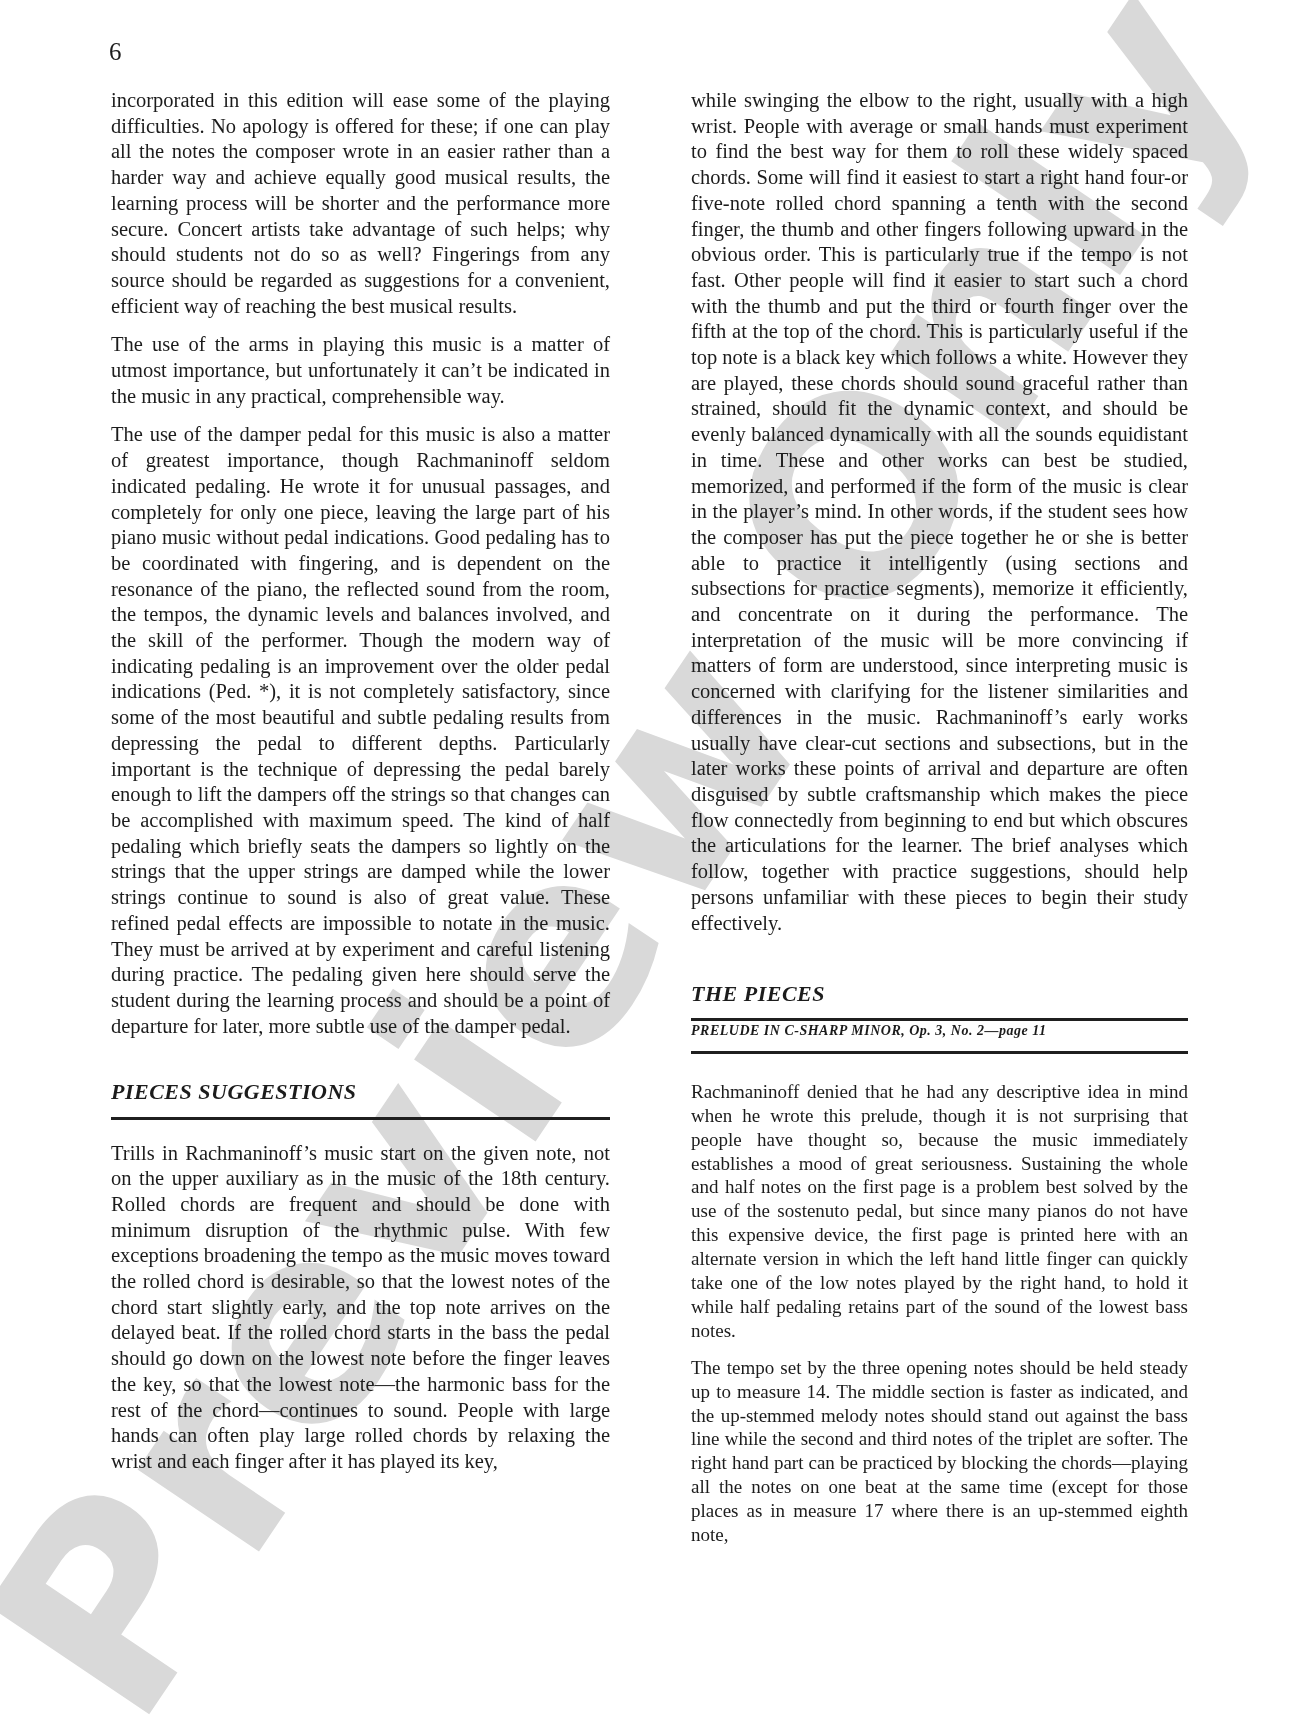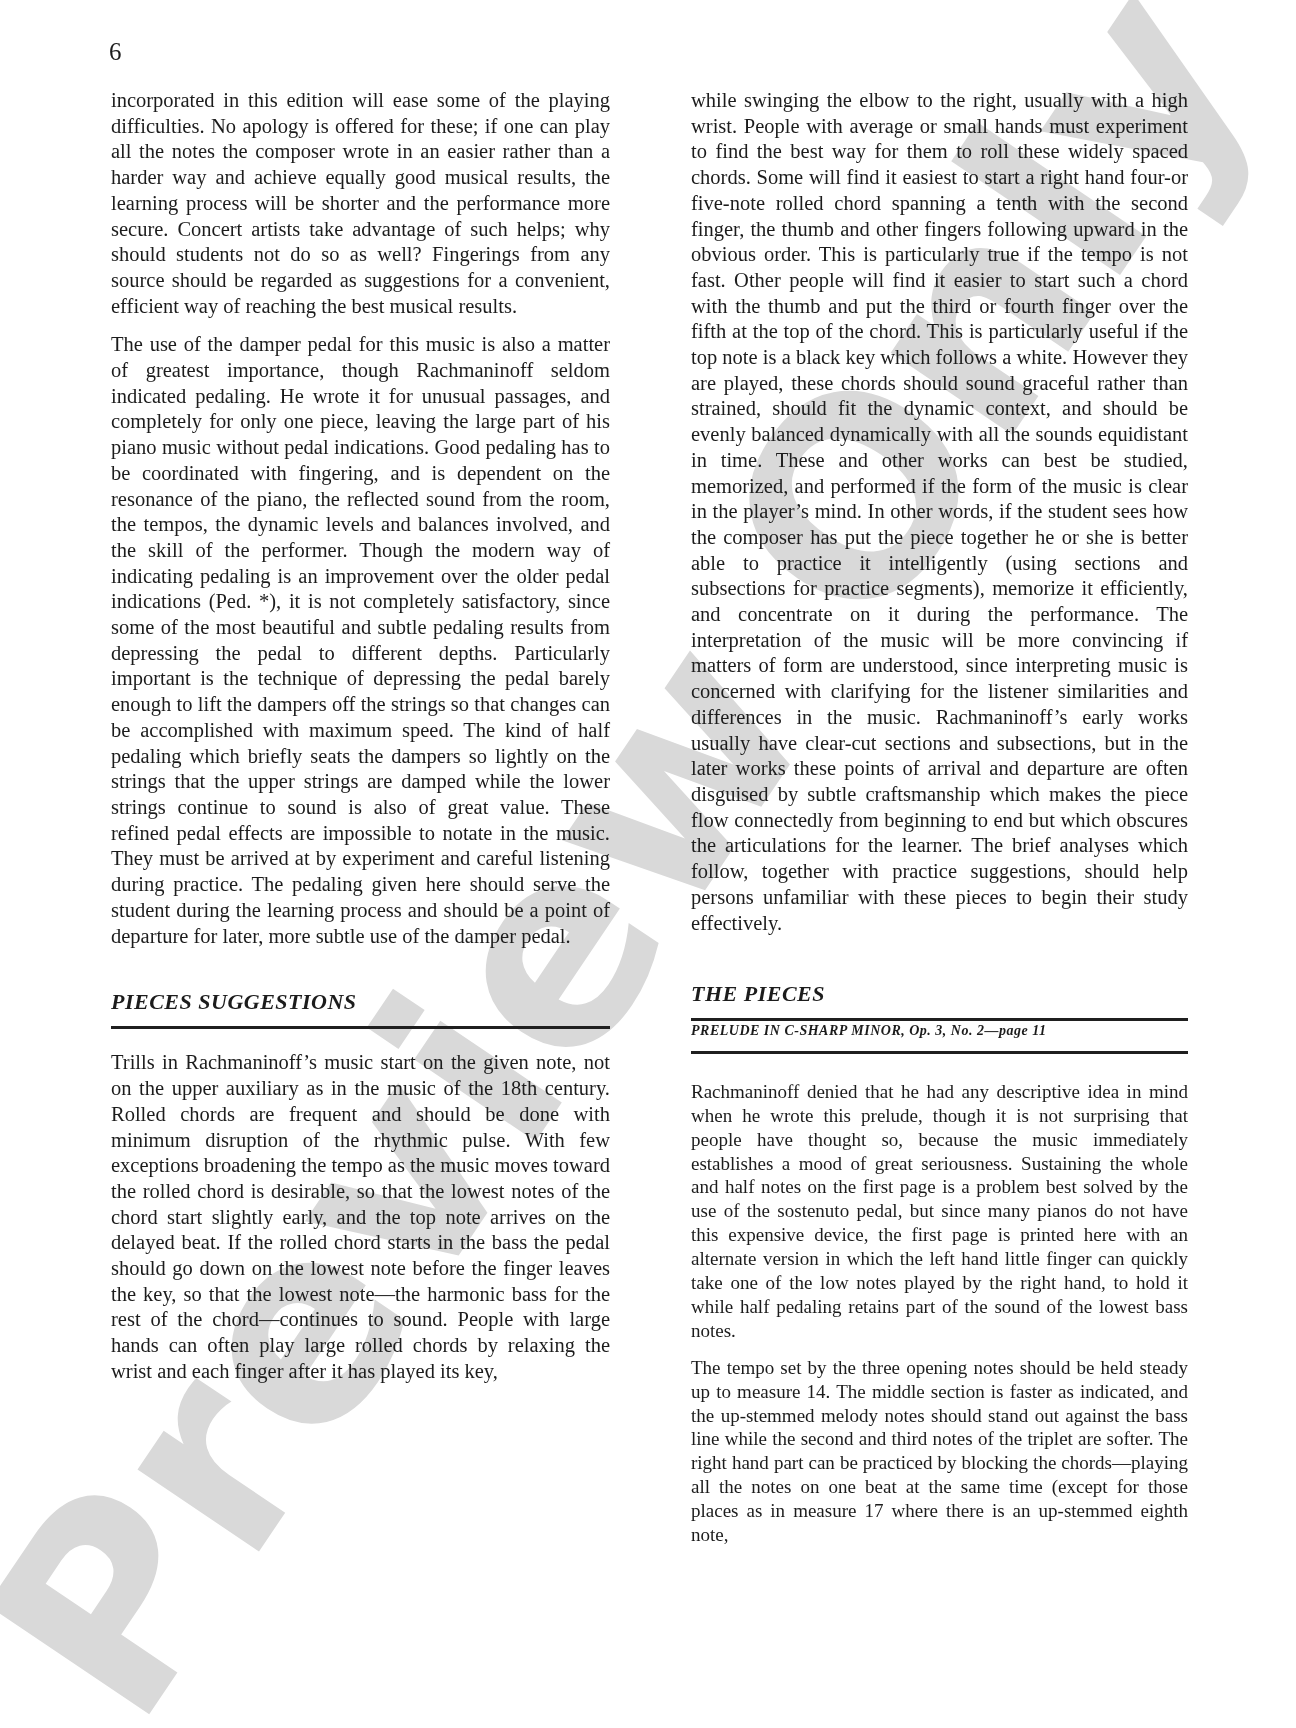--- a/index.html
+++ b/index.html
@@ -78,20 +78,21 @@
 <body>
 
 <div class="page">
 
   <div class="watermark">Preview Only</div>
 
   <div class="page-number">6</div>
 
   <div class="col col-left">
     <p>incorporated in this edition will ease some of the playing difficulties. No apology is offered for these; if one can play all the notes the composer wrote in an easier rather than a harder way and achieve equally good musical results, the learning process will be shorter and the performance more secure. Concert artists take advantage of such helps; why should students not do so as well? Fingerings from any source should be regarded as suggestions for a convenient, efficient way of reaching the best musical results.</p>
+    <p>The use of the arms in playing this music is a matter of utmost importance, but unfortunately it can’t be indicated in the music in any practical, comprehensible way.</p>
     <p>The use of the damper pedal for this music is also a matter of greatest importance, though Rachmaninoff seldom indicated pedaling. He wrote it for unusual passages, and completely for only one piece, leaving the large part of his piano music without pedal indications. Good pedaling has to be coordinated with fingering, and is dependent on the resonance of the piano, the reflected sound from the room, the tempos, the dynamic levels and balances involved, and the skill of the performer. Though the modern way of indicating pedaling is an improvement over the older pedal indications (Ped. *), it is not completely satisfactory, since some of the most beautiful and subtle pedaling results from depressing the pedal to different depths. Particularly important is the technique of depressing the pedal barely enough to lift the dampers off the strings so that changes can be accomplished with maximum speed. The kind of half pedaling which briefly seats the dampers so lightly on the strings that the upper strings are damped while the lower strings continue to sound is also of great value. These refined pedal effects are impossible to notate in the music. They must be arrived at by experiment and careful listening during practice. The pedaling given here should serve the student during the learning process and should be a point of departure for later, more subtle use of the damper pedal.</p>
     <div class="rule-heading">PIECES SUGGESTIONS</div>
     <p>Trills in Rachmaninoff’s music start on the given note, not on the upper auxiliary as in the music of the 18th century. Rolled chords are frequent and should be done with minimum disruption of the rhythmic pulse. With few exceptions broadening the tempo as the music moves toward the rolled chord is desirable, so that the lowest notes of the chord start slightly early, and the top note arrives on the delayed beat. If the rolled chord starts in the bass the pedal should go down on the lowest note before the finger leaves the key, so that the lowest note—the harmonic bass for the rest of the chord—continues to sound. People with large hands can often play large rolled chords by relaxing the wrist and each finger after it has played its key,</p>
   </div>
 
   <div class="col col-right">
     <p>while swinging the elbow to the right, usually with a high wrist. People with average or small hands must experiment to find the best way for them to roll these widely spaced chords. Some will find it easiest to start a right hand four-or five-note rolled chord spanning a tenth with the second finger, the thumb and other fingers following upward in the obvious order. This is particularly true if the tempo is not fast. Other people will find it easier to start such a chord with the thumb and put the third or fourth finger over the fifth at the top of the chord. This is particularly useful if the top note is a black key which follows a white. However they are played, these chords should sound graceful rather than strained, should fit the dynamic context, and should be evenly balanced dynamically with all the sounds equidistant in time. These and other works can best be studied, memorized, and performed if the form of the music is clear in the player’s mind. In other words, if the student sees how the composer has put the piece together he or she is better able to practice it intelligently (using sections and subsections for practice segments), memorize it efficiently, and concentrate on it during the performance. The interpretation of the music will be more convincing if matters of form are understood, since interpreting music is concerned with clarifying for the listener similarities and differences in the music. Rachmaninoff’s early works usually have clear-cut sections and subsections, but in the later works these points of arrival and departure are often disguised by subtle craftsmanship which makes the piece flow connectedly from beginning to end but which obscures the articulations for the learner. The brief analyses which follow, together with practice suggestions, should help persons unfamiliar with these pieces to begin their study effectively.</p>
     <div class="rule-heading section">THE PIECES</div>
     <div class="rule-heading piece">PRELUDE IN C-SHARP MINOR, Op. 3, No. 2—page 11</div>
     <p class="small">Rachmaninoff denied that he had any descriptive idea in mind when he wrote this prelude, though it is not surprising that people have thought so, because the music immediately establishes a mood of great seriousness. Sustaining the whole and half notes on the first page is a problem best solved by the use of the sostenuto pedal, but since many pianos do not have this expensive device, the first page is printed here with an alternate version in which the left hand little finger can quickly take one of the low notes played by the right hand, to hold it while half pedaling retains part of the sound of the lowest bass notes.</p>

